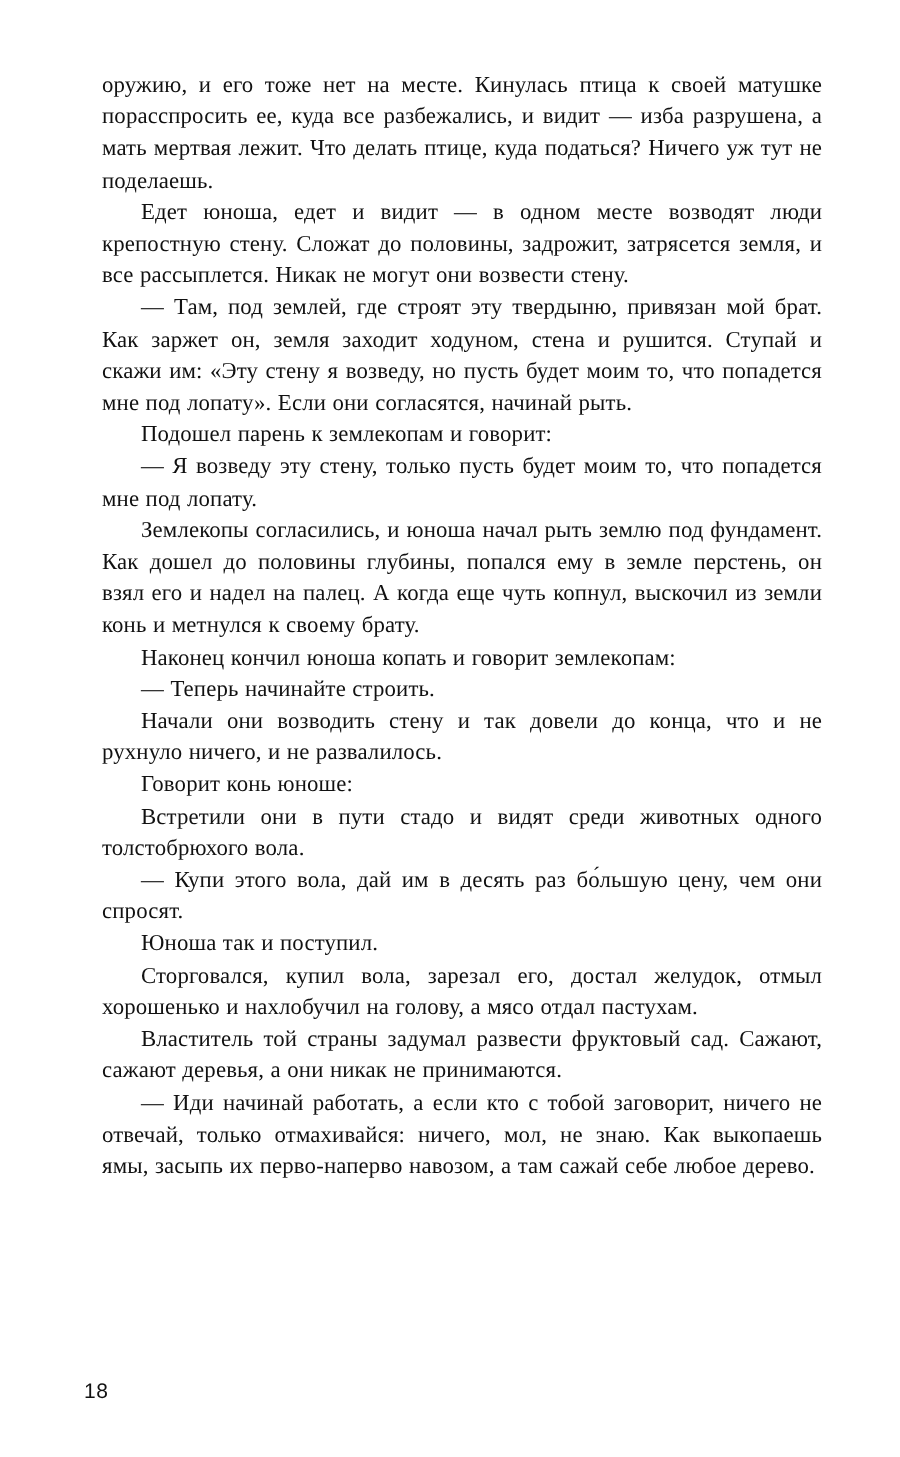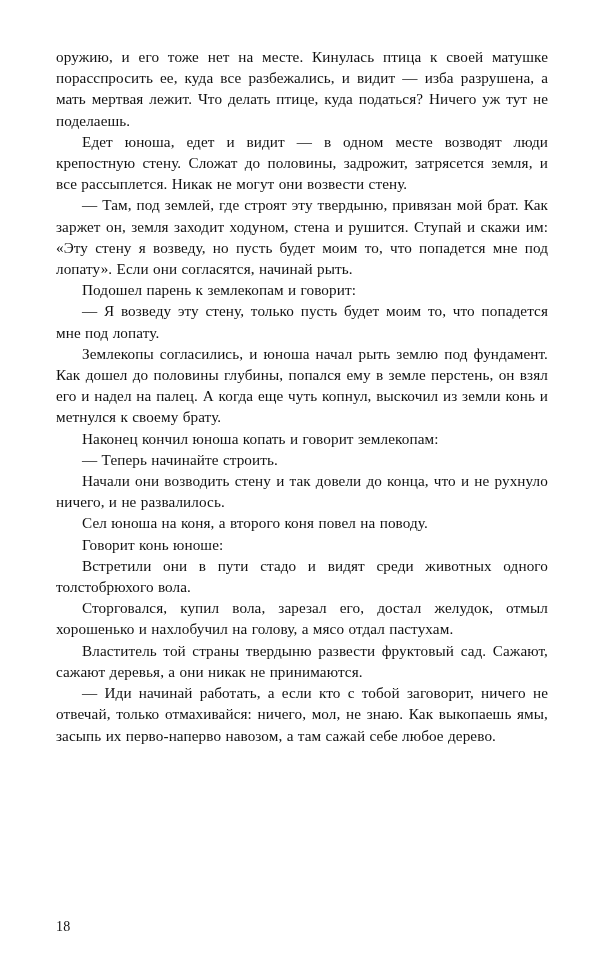--- a/index.html
+++ b/index.html
@@ -24,56 +24,58 @@
     box-sizing: border-box;
     padding: 46px 52px 0 56px;
   }
   .body-text {
     font-size: 15.2px;
     line-height: 21.2px;
     text-align: justify;
     text-justify: inter-word;
     letter-spacing: 0.1px;
     word-spacing: 0.4px;
+    margin-left: 12px;
   }
   .body-text p {
     margin: 0;
     text-indent: 26px;
   }
   .body-text p.noindent {
     text-indent: 0;
   }
   .body-text p.dialogue {
     text-indent: 26px;
     font-family: Liberation Serif, serif;
   }
   .page-number {
     position: absolute;
     left: 56px;
     bottom: 36px;
     font-size: 14px;
-    font-family: Liberation Serif, serif;
+    font-family: Liberation Sans, sans-serif;
     letter-spacing: 0.3px;
   }
 </style>
 </head>
 <body>
 
 <div class="page">
   <div class="body-text" id="body-text">
       <p class="noindent">оружию, и его тоже нет на месте. Кинулась птица к своей матушке порасспросить ее, куда все разбежались, и видит — изба разрушена, а мать мертвая лежит. Что делать птице, куда податься? Ничего уж тут не поделаешь.</p>
       <p class="">Едет юноша, едет и видит — в одном месте возводят люди крепостную стену. Сложат до половины, задрожит, затрясется земля, и все рассыплется. Никак не могут они возвести стену.</p>
       <p class="dialogue">— Там, под землей, где строят эту твердыню, привязан мой брат. Как заржет он, земля заходит ходуном, стена и рушится. Ступай и скажи им: «Эту стену я возведу, но пусть будет моим то, что попадется мне под лопату». Если они согласятся, начинай рыть.</p>
       <p class="">Подошел парень к землекопам и говорит:</p>
       <p class="dialogue">— Я возведу эту стену, только пусть будет моим то, что попадется мне под лопату.</p>
       <p class="">Землекопы согласились, и юноша начал рыть землю под фундамент. Как дошел до половины глубины, попался ему в земле перстень, он взял его и надел на палец. А когда еще чуть копнул, выскочил из земли конь и метнулся к своему брату.</p>
       <p class="">Наконец кончил юноша копать и говорит землекопам:</p>
       <p class="dialogue">— Теперь начинайте строить.</p>
       <p class="">Начали они возводить стену и так довели до конца, что и не рухнуло ничего, и не развалилось.</p>
-      <p class="">Сел юноша на коня, а второго коня повел на поводу.</p>
       <p class="">Говорит конь юноше:</p>
       <p class="">Встретили они в пути стадо и видят среди животных одного толстобрюхого вола.</p>
+      <p class="dialogue">— Купи этого вола, дай им в десять раз бо́льшую цену, чем они спросят.</p>
+      <p class="">Юноша так и поступил.</p>
       <p class="">Сторговался, купил вола, зарезал его, достал желудок, отмыл хорошенько и нахлобучил на голову, а мясо отдал пастухам.</p>
-      <p class="">Властитель той страны твердыню развести фруктовый сад. Сажают, сажают деревья, а они никак не принимаются.</p>
+      <p class="">Властитель той страны задумал развести фруктовый сад. Сажают, сажают деревья, а они никак не принимаются.</p>
       <p class="dialogue">— Иди начинай работать, а если кто с тобой заговорит, ничего не отвечай, только отмахивайся: ничего, мол, не знаю. Как выкопаешь ямы, засыпь их перво-наперво навозом, а там сажай себе любое дерево.</p>
     </div>
   <div class="page-number">18</div>
 </div>
 
 </body></html>

